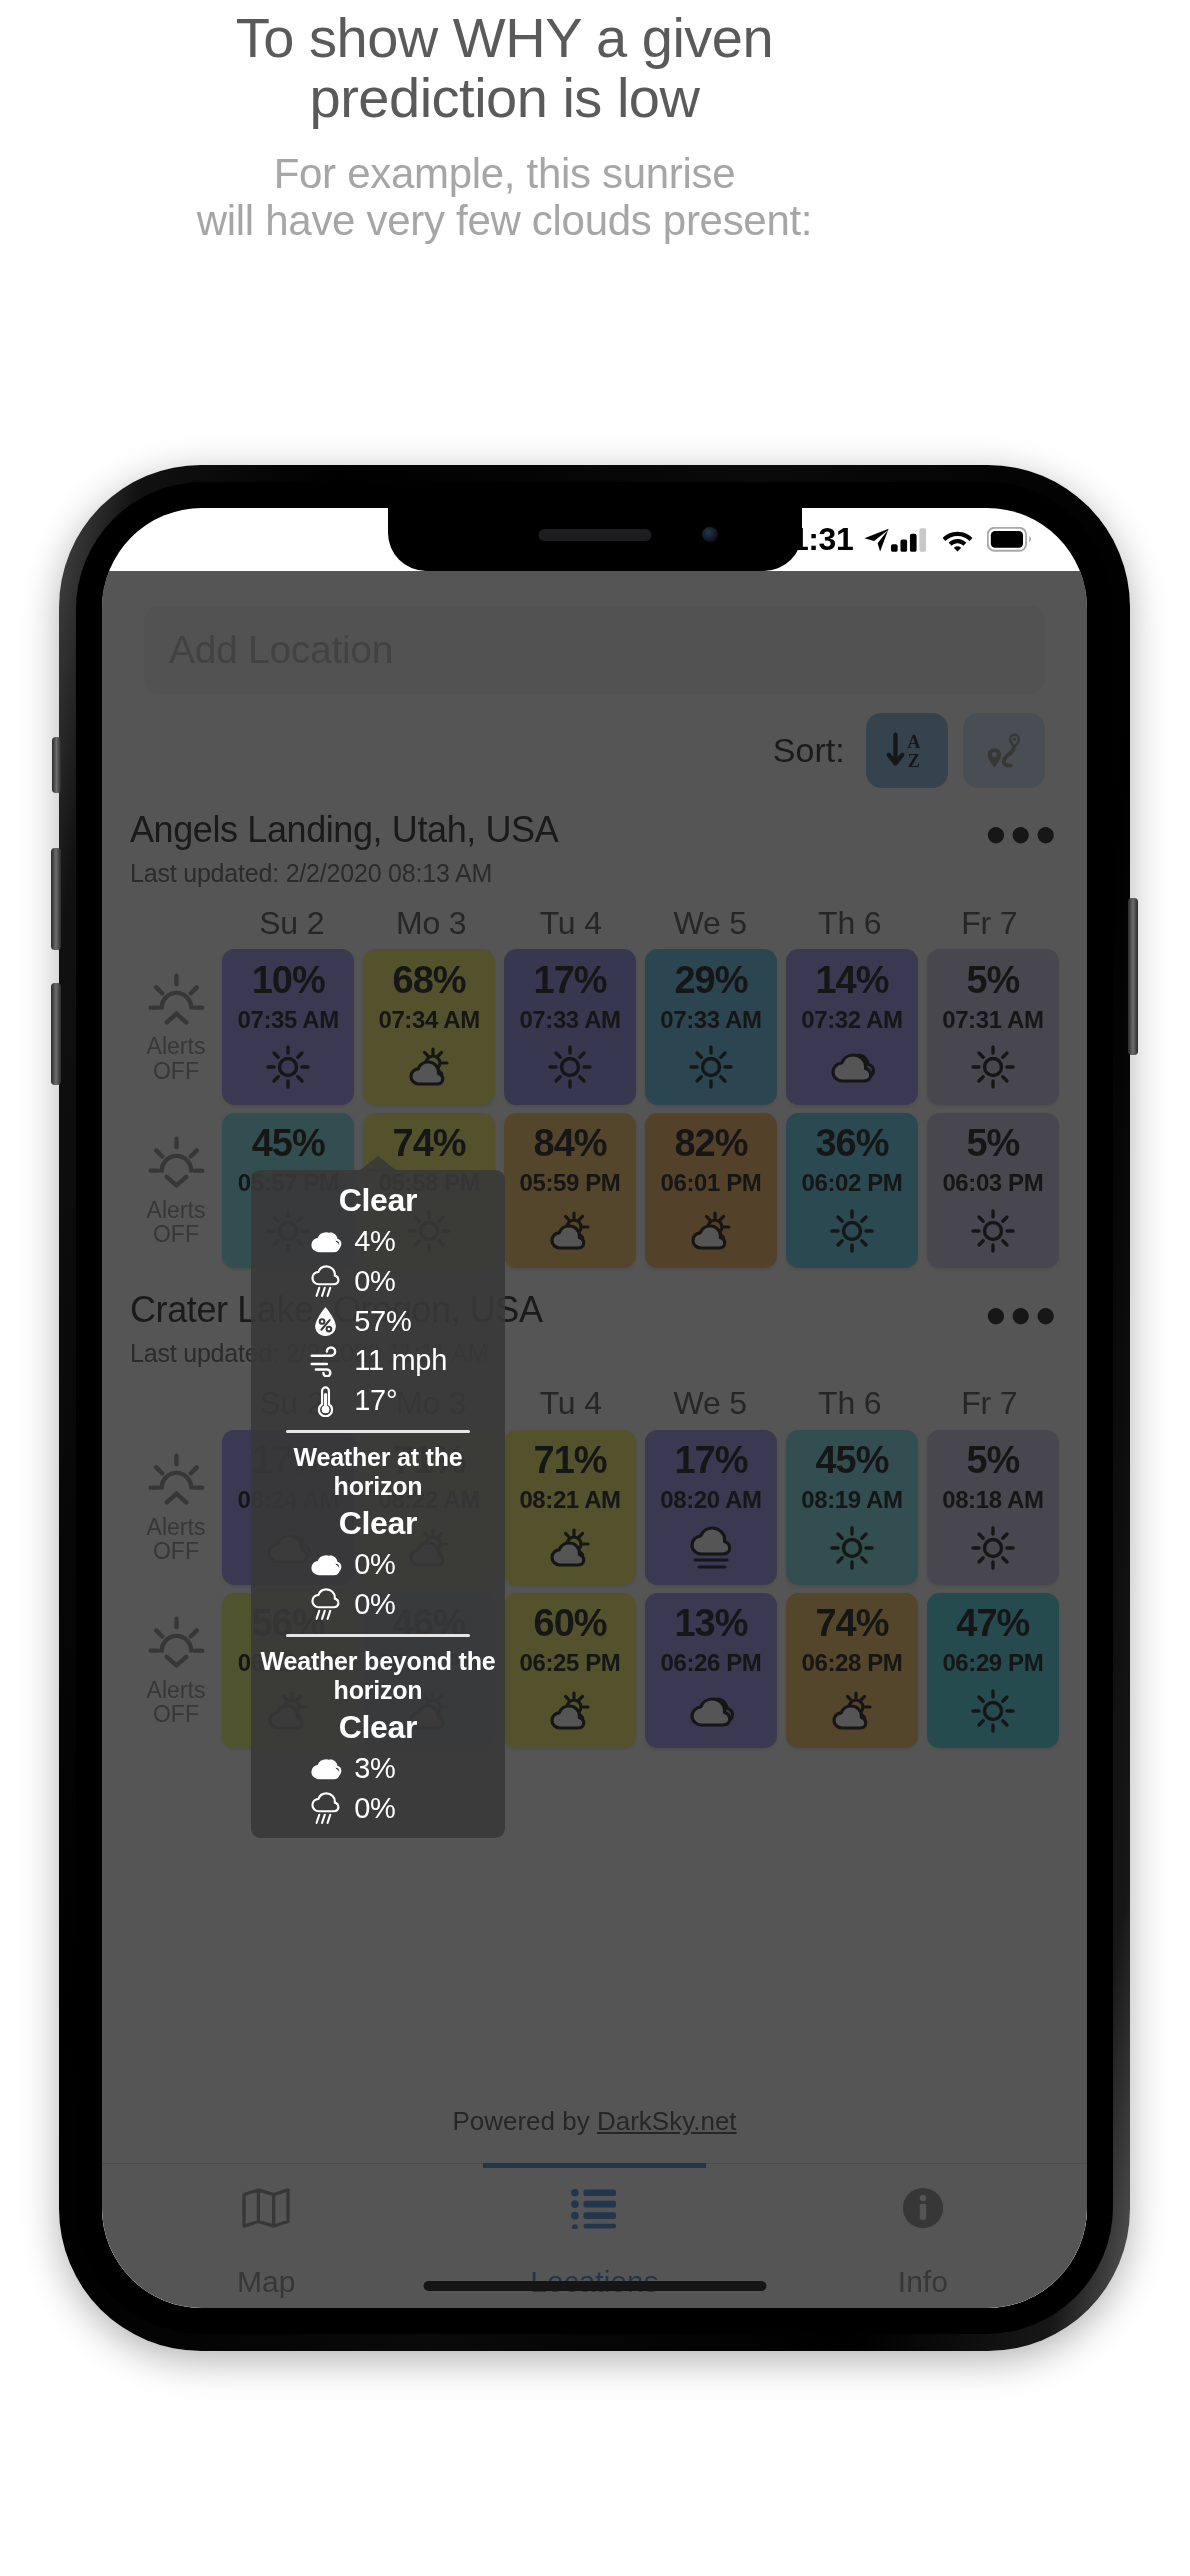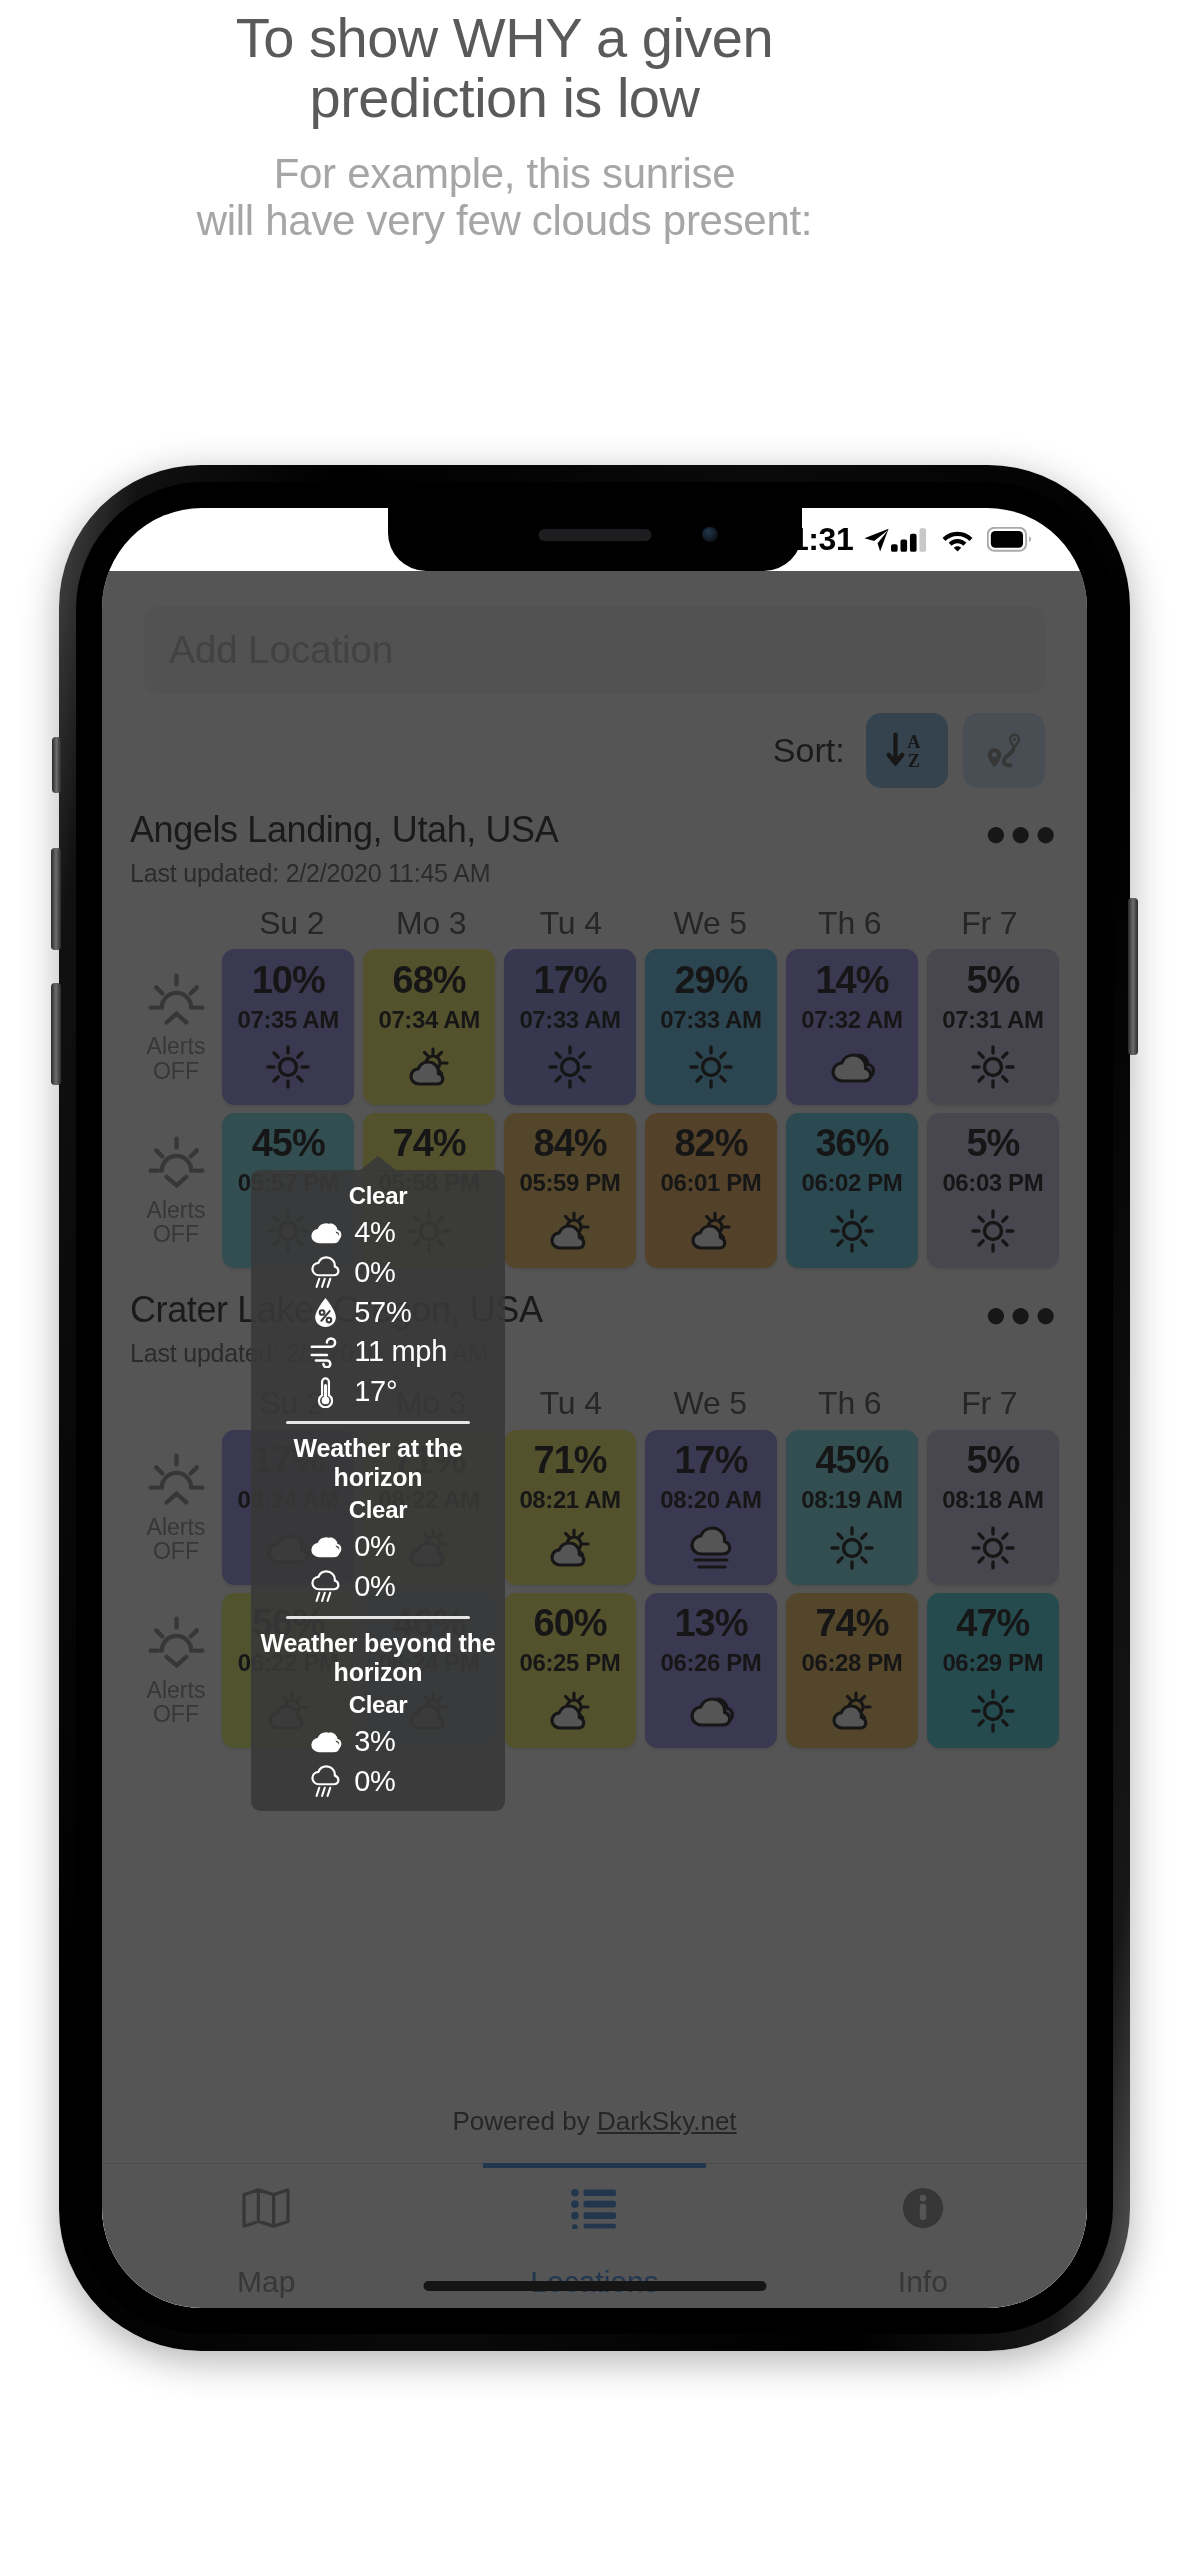--- a/index.html
+++ b/index.html
@@ -148,21 +148,21 @@
   #tooltip {
     position:absolute; z-index:60; left:149px; top:599px; width:254px;
     background:rgba(56,56,56,0.90); border-radius:9.6px; color:#fff;
     padding:11.5px 0 13.4px 0; box-sizing:border-box;
   }
   #tooltip .arrow {
     position:absolute; top:-14.4px; left:108px;
     width:0; height:0; border-left:19px solid transparent; border-right:19px solid transparent;
     border-bottom:15.3px solid rgba(56,56,56,0.90);
   }
-  #tooltip .tt-title { text-align:center; font-size:24px; font-weight:700; letter-spacing:-0.3px; }
+  #tooltip .tt-title { text-align:center; font-size:32px; font-weight:700; letter-spacing:-0.3px; }
   #tooltip .tt-section { text-align:center; font-size:25px; font-weight:700; margin:3.8px 0 3.8px 0; letter-spacing:-0.2px; }
   #tooltip .tt-line {
     display:flex; align-items:center; justify-content:center; gap:12.5px;
     font-size:29px; margin-top:6.7px; letter-spacing:-0.3px;
   }
   #tooltip .tt-line .v { min-width:100px; text-align:left; }
   #tooltip .tt-line .g { width:40px; display:flex; justify-content:flex-end; }
   #tooltip .tt-rule { height:2.9px; background:#e6e6e6; margin:13.4px 35px 9.6px 35px; border-radius:1.9px; }
 
   svg { display:block; }
@@ -259,21 +259,21 @@
           </span>
         </div>
       </div>
 
       <div id="locations-container">
           <div class="loc">
   <div class="loc-head">
     <div class="loc-name">Angels Landing, Utah, USA</div>
     <div class="loc-dots">●●●</div>
   </div>
-  <div class="loc-upd">Last updated: 2/2/2020 11:45 AM</div>
+  <div class="loc-upd">Last updated: 2/2/2020 08:13 AM</div>
   <div class="daysrow">
               <div class="d"><span>Su</span> <span>2</span></div>
               <div class="d"><span>Mo</span> <span>3</span></div>
               <div class="d"><span>Tu</span> <span>4</span></div>
               <div class="d"><span>We</span> <span>5</span></div>
               <div class="d"><span>Th</span> <span>6</span></div>
               <div class="d"><span>Fr</span> <span>7</span></div>
             </div>
             <div class="evrow">
       <div class="evlabel">

